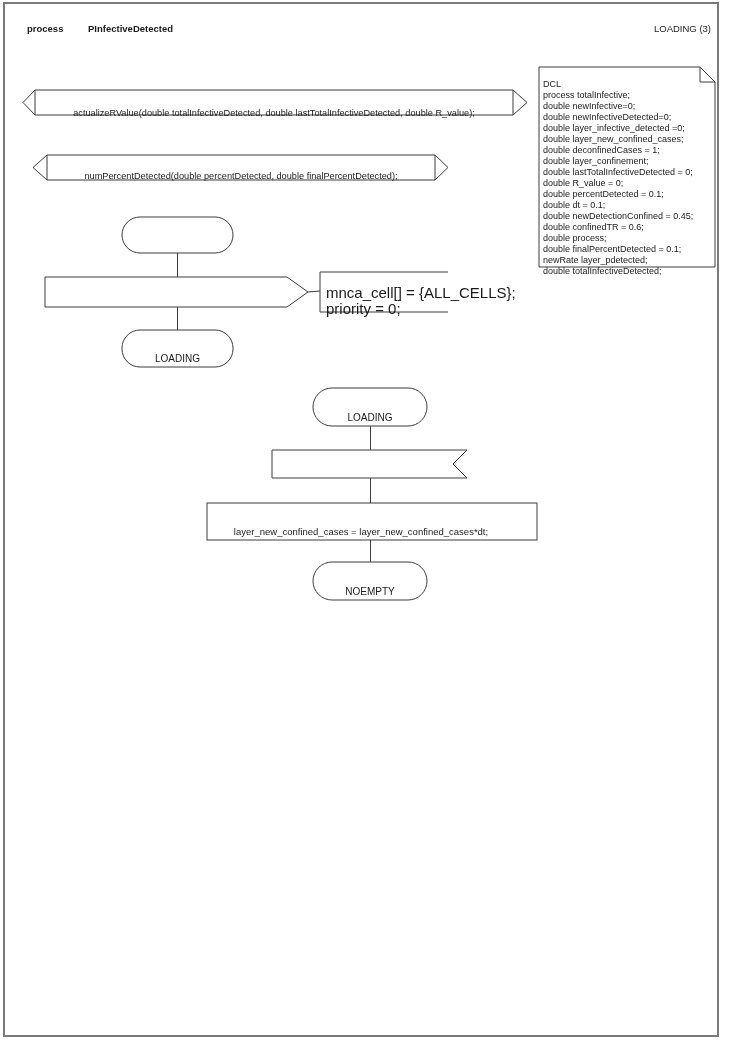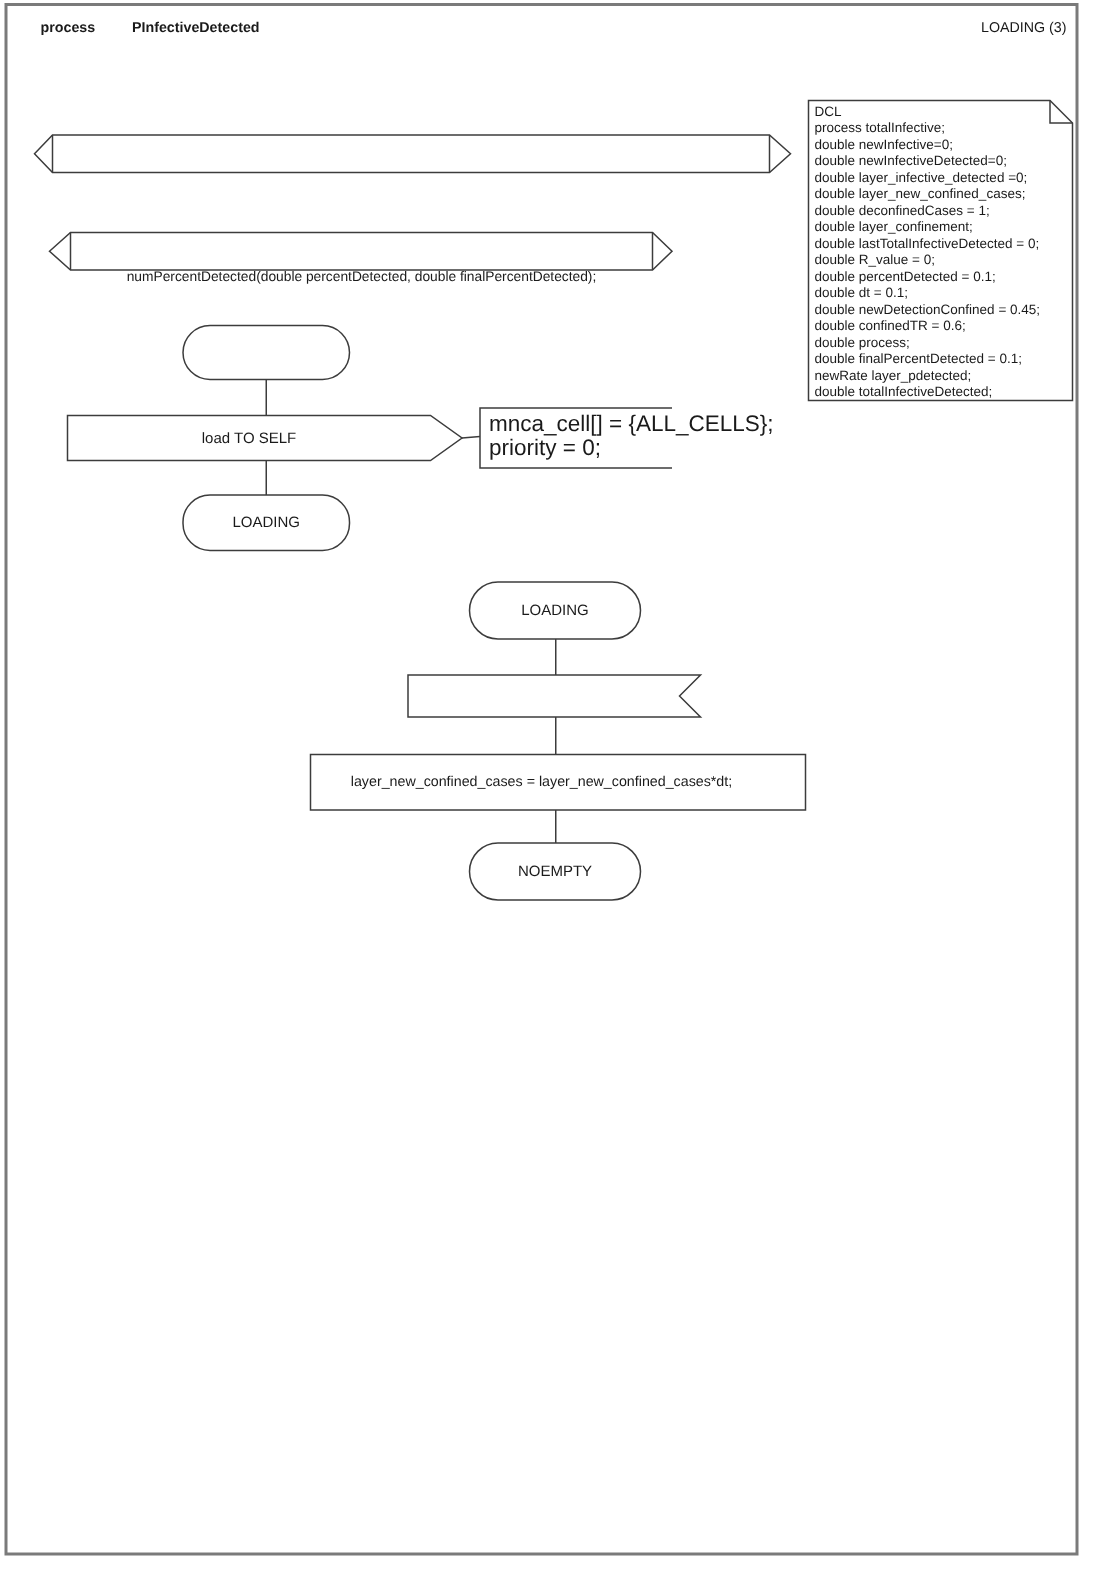--- a/index.html
+++ b/index.html
@@ -3,21 +3,21 @@
 <meta charset="utf-8">
 <style>
   html,body{margin:0;padding:0;background:#ffffff;}
   #page{position:relative;width:731px;height:1047px;background:#ffffff;overflow:hidden;
         font-family:"Liberation Sans", sans-serif;color:#1a1a1a;}
   #frame{position:absolute;left:3px;top:2px;width:712px;height:1031px;border:2px solid #7a7a7a;}
   svg{position:absolute;left:0;top:0;}
   .shape{fill:#ffffff;stroke:#3c3c3c;stroke-width:1;}
   .openline{fill:none;stroke:#3c3c3c;stroke-width:1;}
   .conn{stroke:#3c3c3c;stroke-width:1;}
-  .lbl{position:absolute;color:#1a1a1a;white-space:nowrap;}
+  .lbl{position:absolute;color:#1a1a1a;white-space:nowrap;margin-top:10px;}
   .center{display:flex;align-items:center;justify-content:center;text-align:center;}
   .hdr{font-size:9.5px;}
   .bold{font-weight:bold;}
   .proc-lbl{font-size:9.2px;}
   .state-lbl{font-size:10px;}
   .task-lbl{font-size:9.5px;}
   .cmt{font-size:15px;line-height:16px;}
   .dcl{font-size:9px;line-height:11px;}
 </style>
 </head>
@@ -60,23 +60,23 @@
     <rect class="shape" x="207" y="503" width="330" height="37"></rect>
     <line class="conn" x1="370.5" y1="540" x2="370.5" y2="562"></line>
     <rect class="shape" x="313" y="562" width="114" height="38" rx="19" ry="19"></rect>
 
     <g>
       <polygon class="shape" points="539,67 700,67 715,82 715,267 539,267"></polygon>
       <polyline class="openline" points="700,67 700,82 715,82"></polyline>
     </g>
   </svg>
 
-  <div class="lbl proc-lbl center" style="left:47px;top:173px;width:388px;height:21px;">numPercentDetected(double percentDetected, double finalPercentDetected);</div>
+  <div class="lbl proc-lbl center" style="left:35px;top:90px;width:478px;height:25px;">actualizeRValue(double totalInfectiveDetected, double lastTotalInfectiveDetected, double R_value);</div>
+  <div class="lbl proc-lbl center" style="left:47px;top:155px;width:388px;height:21px;">numPercentDetected(double percentDetected, double finalPercentDetected);</div>
 
-  <div class="lbl state-lbl center" style="left:45px;top:277px;width:242px;height:30px;">load TO SELF</div>
 
   <div class="lbl cmt" style="left:326px;top:275px;">
     <div>mnca_cell[] = {ALL_CELLS};</div>
     <div>priority = 0;</div>
   </div>
 
   <div class="lbl state-lbl center" style="left:122px;top:330px;width:111px;height:37px;">LOADING</div>
   <div class="lbl state-lbl center" style="left:313px;top:388px;width:114px;height:38px;">LOADING</div>
   <div class="lbl task-lbl center" style="left:196px;top:503px;width:330px;height:37px;">layer_new_confined_cases = layer_new_confined_cases*dt;</div>
   <div class="lbl state-lbl center" style="left:313px;top:562px;width:114px;height:38px;">NOEMPTY</div>

